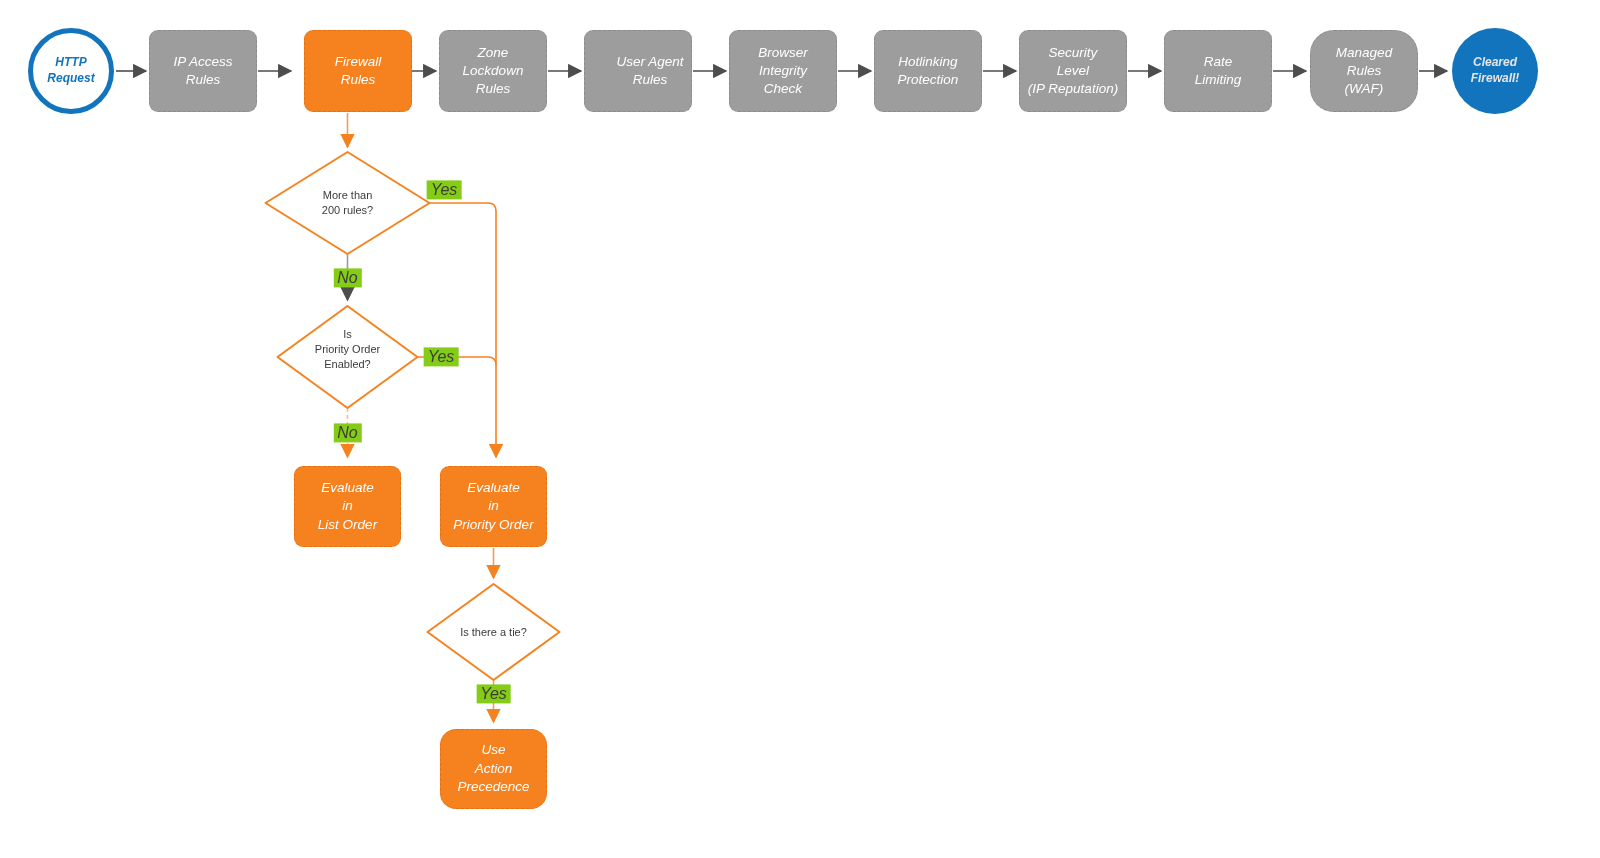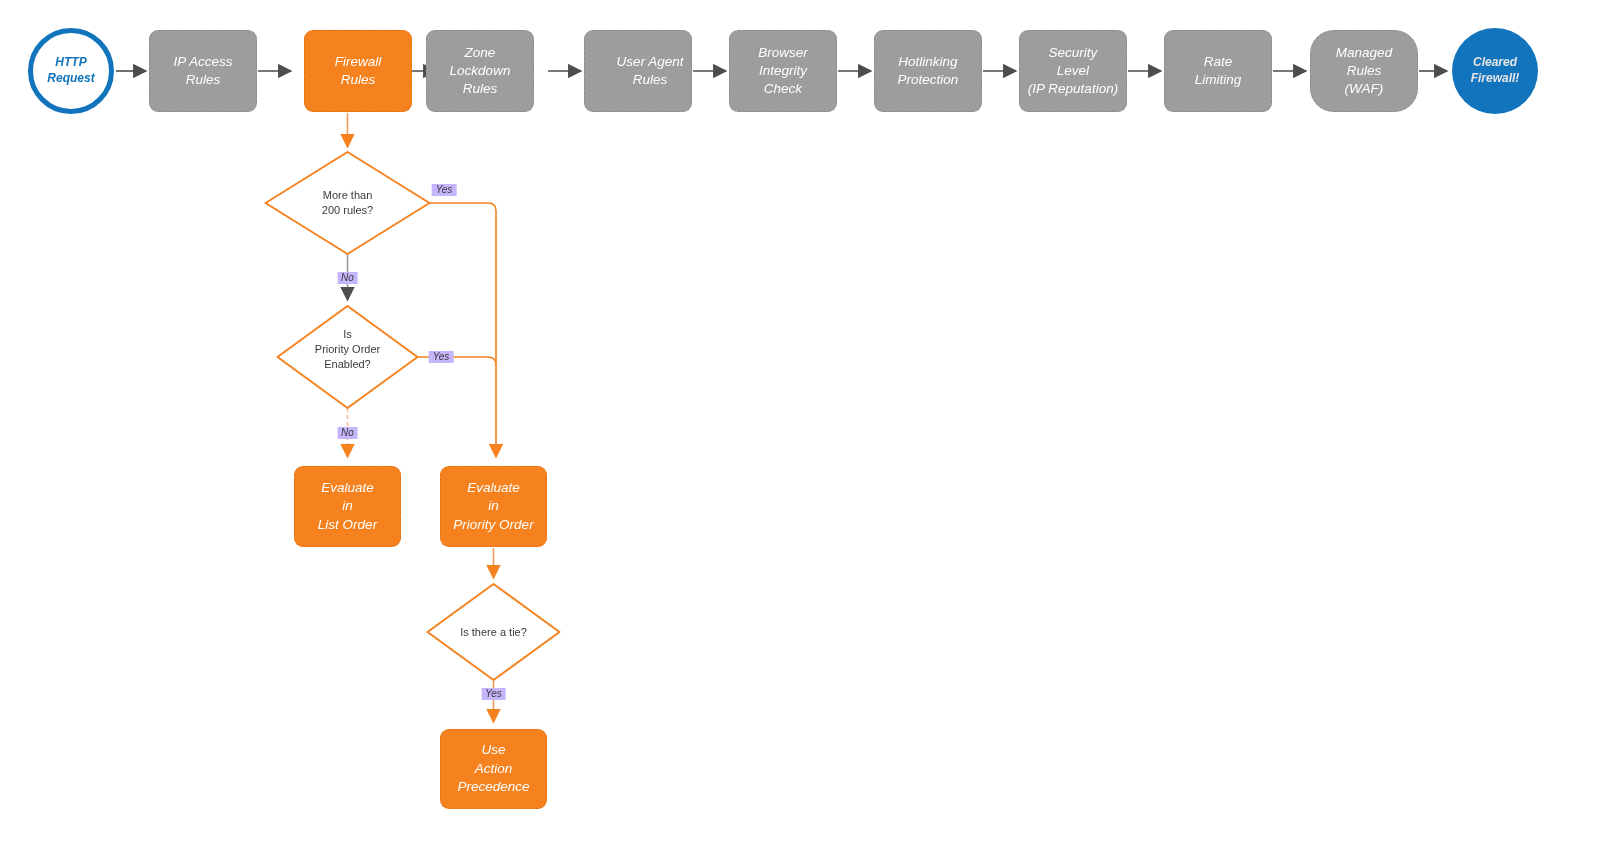--- a/index.html
+++ b/index.html
@@ -27,21 +27,21 @@
 
   .circle{width:86px;height:86px;border-radius:50%;font-style:italic;font-weight:bold;
           font-size:12px;line-height:1.3;}
   .circle.start{left:28px;top:28px;background:#fff;border:5px solid var(--blue);color:var(--blue);}
   .circle.end{left:1452px;top:28px;background:var(--blue);color:#e5e5e5;}
 
   .diamond-label{position:absolute;transform:translate(-50%,-50%);text-align:center;
                  white-space:pre-line;font-size:11px;color:var(--text_dark);line-height:1.35;}
 
   .edge-label{position:absolute;transform:translate(-50%,-50%);font-style:italic;
-              font-size:10px;color:var(--text_dark);background:#c4b5fd;padding:0 4px;line-height:1.2;}
+              font-size:16px;color:var(--text_dark);background:#84cc16;padding:0 4px;line-height:1.2;}
 
   .action{position:absolute;width:107px;border-radius:9px;background:var(--orange);
           color:#fff;font-style:italic;font-size:13.5px;line-height:1.38;
           display:flex;align-items:center;justify-content:center;text-align:center;
           white-space:pre-line;box-sizing:border-box;border:1px dashed #E4700E;}
 </style>
 </head>
 <body>
 
 <div class="canvas">
@@ -82,21 +82,21 @@
     <polygon points="427.5,632 493.5,584 559.5,632 493.5,680" style="fill:#fff;stroke:var(--orange);stroke-width:2;stroke-linejoin:round;"></polygon>
   </svg>
 
   <div class="node circle start">HTTP
 Request</div>
 
   <div class="node stage gray" style="left:149px;">IP Access
 Rules</div>
   <div class="node stage orange" style="left:304px;">Firewall
 Rules</div>
-  <div class="node stage gray" style="left:426px;font-style:italic;">Zone
+  <div class="node stage gray" style="left:439px;font-style:italic;">Zone
 Lockdown
 Rules</div>
   <div class="node stage gray" style="left:584px;padding-left:24px;">User Agent
 Rules</div>
   <div class="node stage gray" style="left:729px;">Browser
 Integrity
 Check</div>
   <div class="node stage gray" style="left:874px;">Hotlinking
 Protection</div>
   <div class="node stage gray" style="left:1019px;">Security
@@ -123,17 +123,17 @@
   <div class="edge-label" style="left:441px;top:357px;">Yes</div>
   <div class="edge-label" style="left:347.5px;top:433px;">No</div>
   <div class="edge-label" style="left:493.5px;top:694px;">Yes</div>
 
   <div class="action" style="left:294px;top:466px;height:81px;">Evaluate
 in
 List Order</div>
   <div class="action" style="left:440px;top:466px;height:81px;">Evaluate
 in
 Priority Order</div>
-  <div class="action" style="left:440px;top:729px;height:80px;">Use
+  <div class="action" style="left:440px;top:729px;height:80px;border-radius:16px;">Use
 Action
 Precedence</div>
 
 </div>
 
 </body></html>

